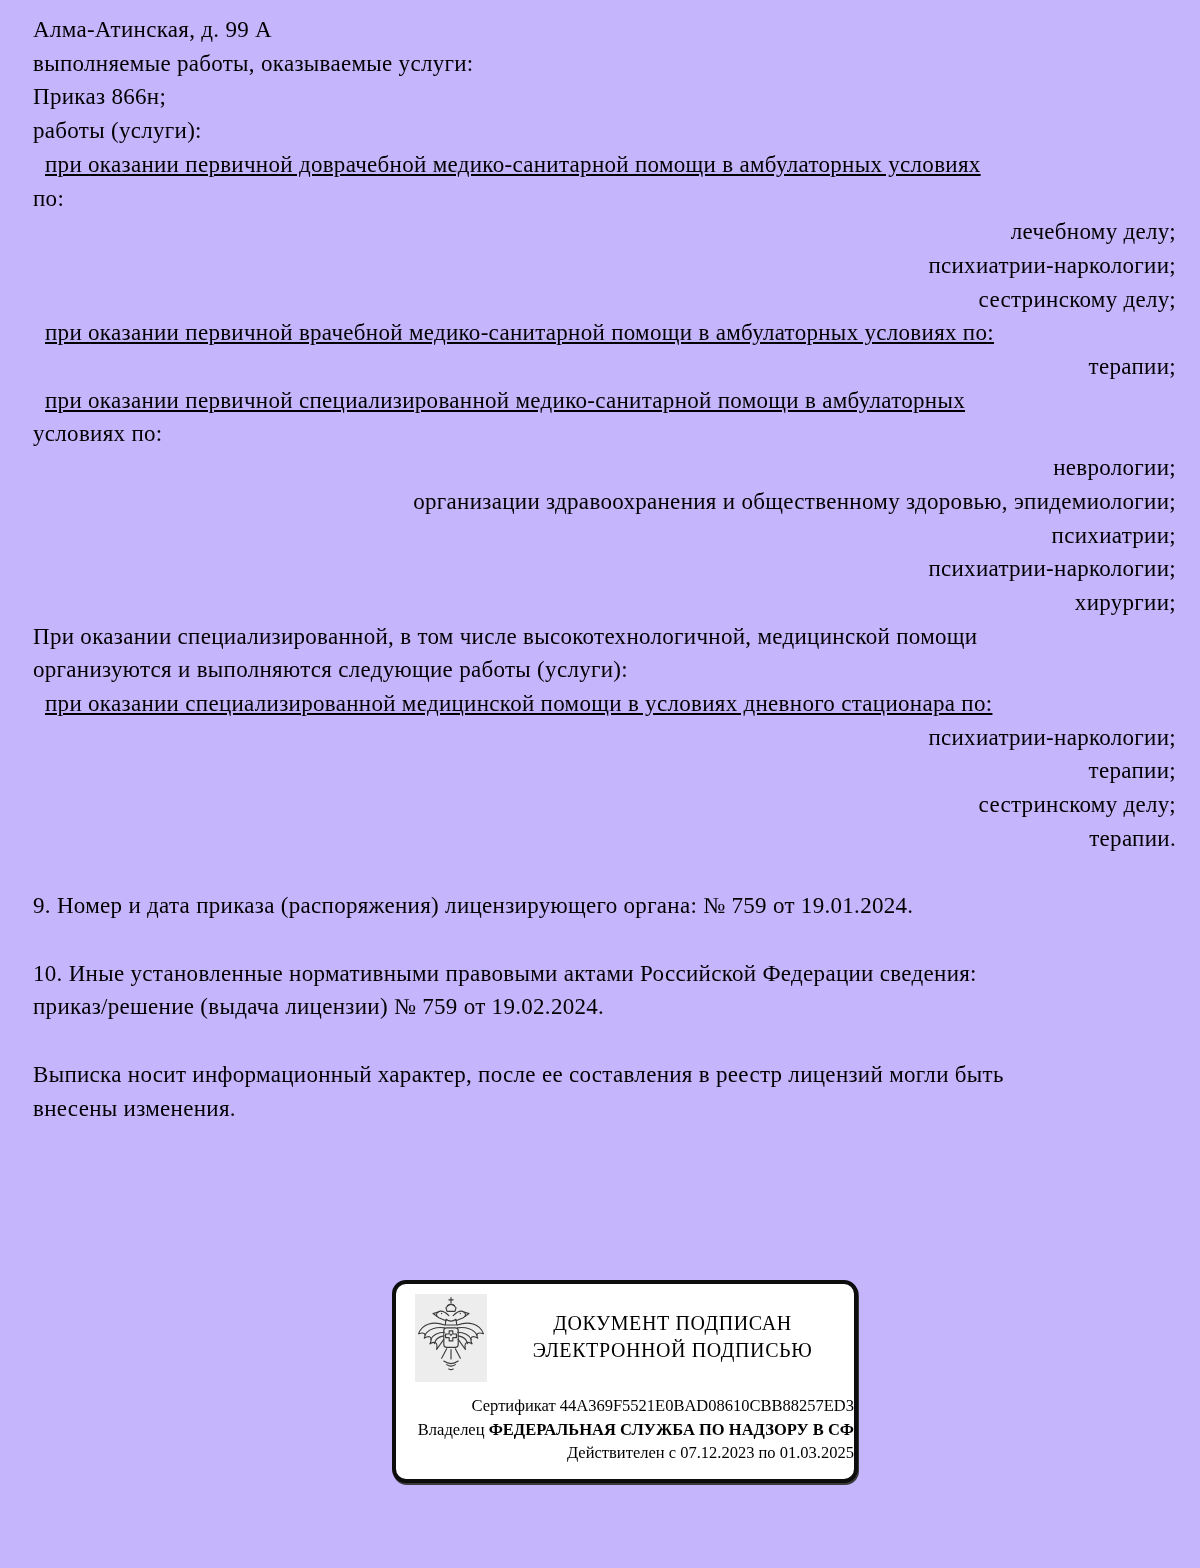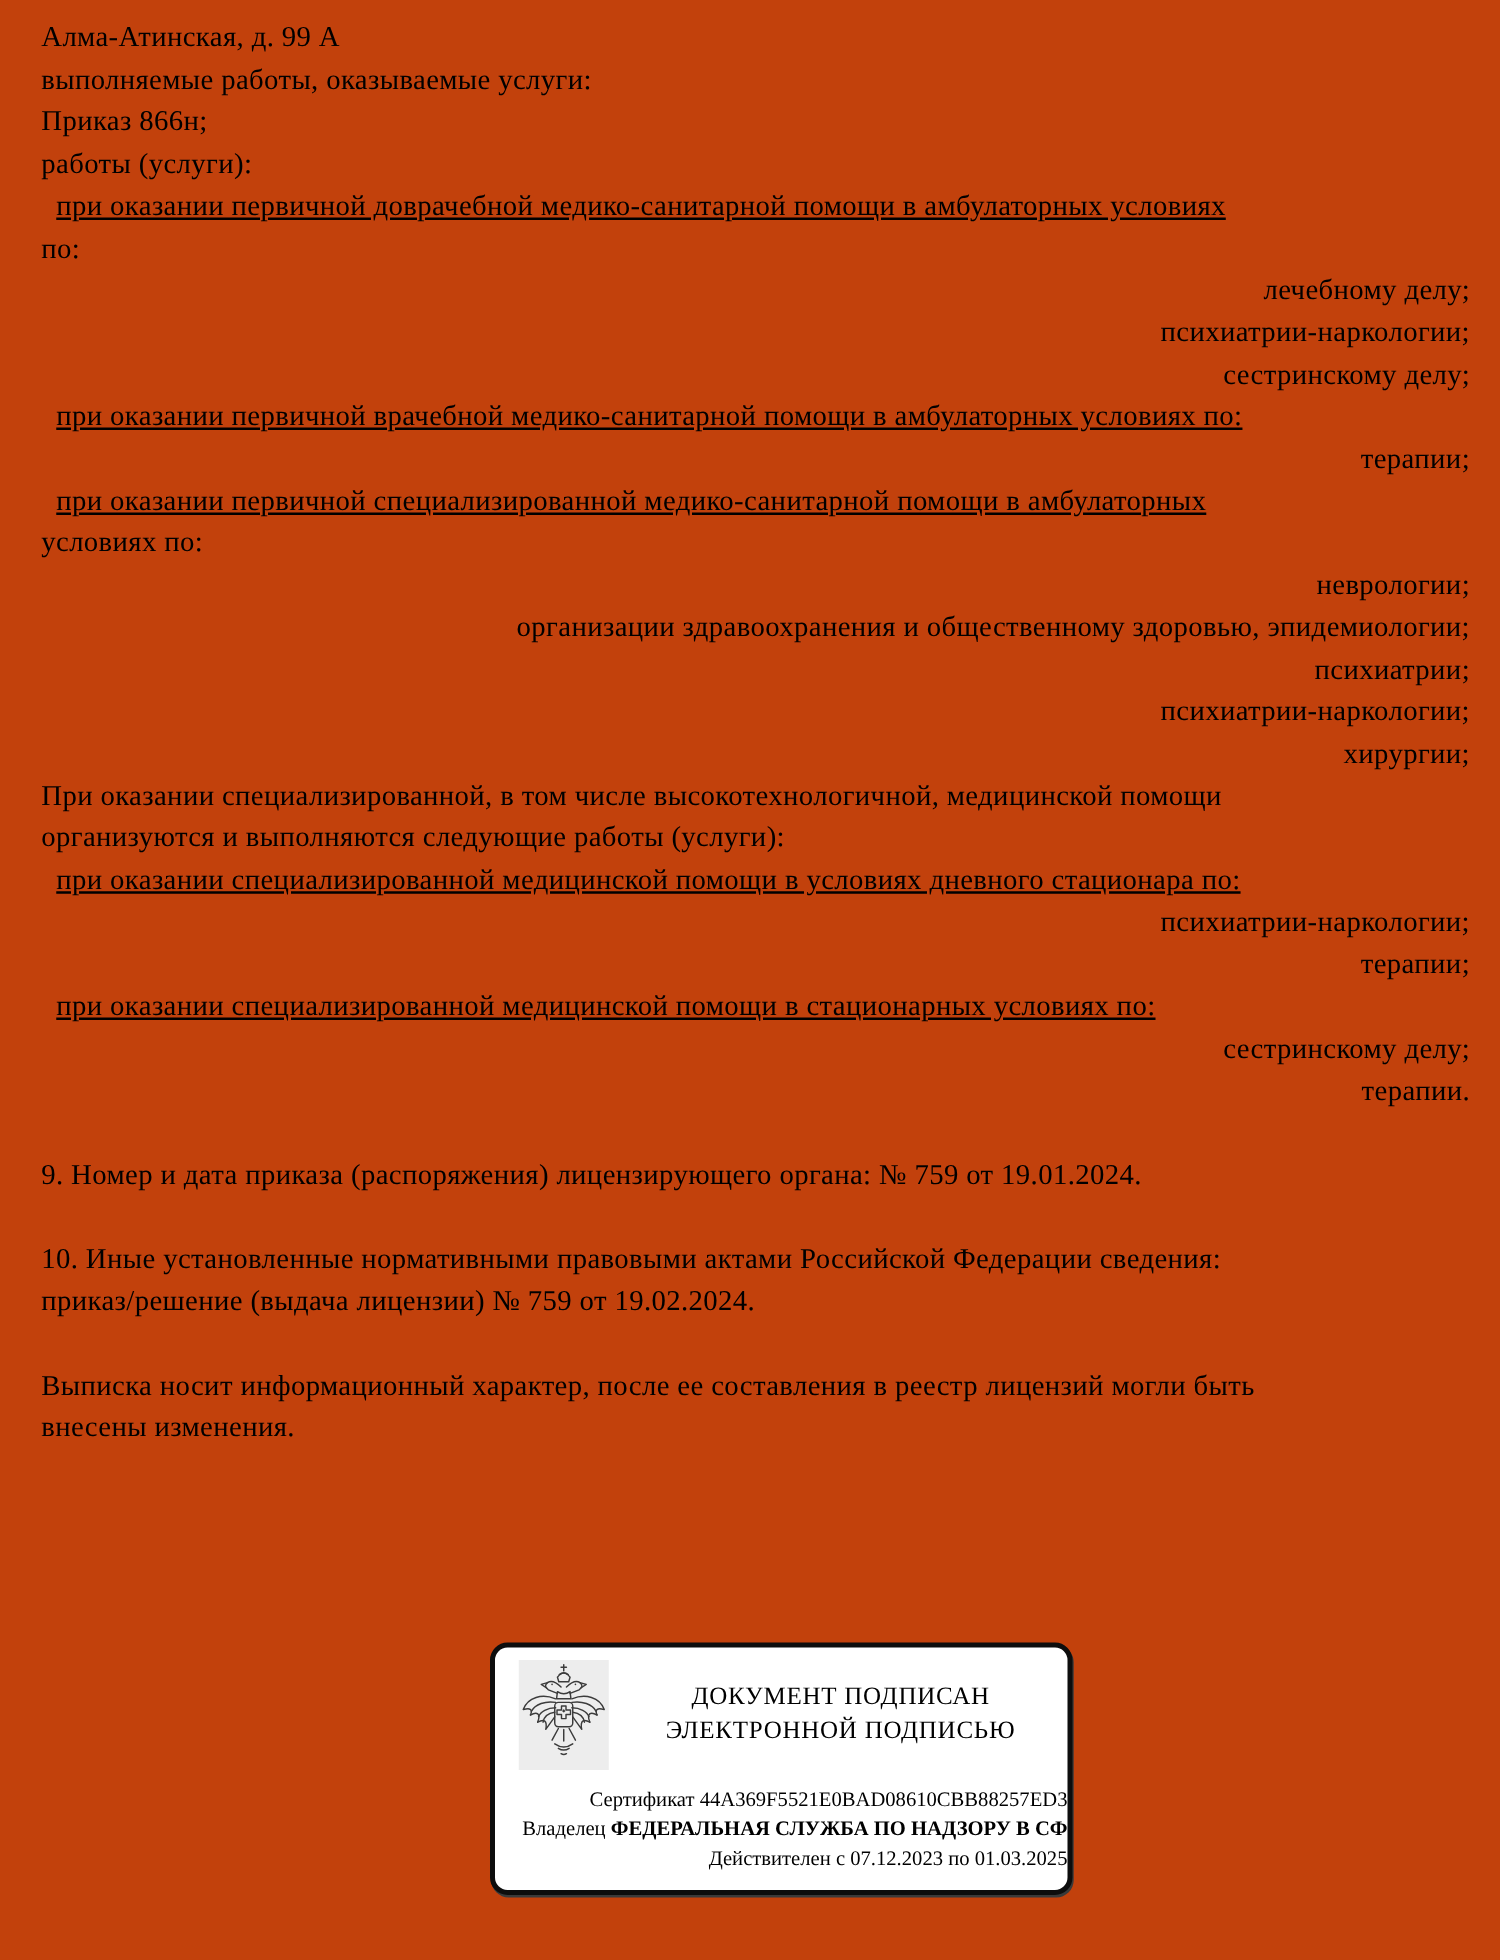--- a/index.html
+++ b/index.html
@@ -4,21 +4,21 @@
 <style>
   html, body {
     margin: 0;
     padding: 0;
     background: #ffffff;
   }
   .page {
     position: relative;
     width: 1200px;
     height: 1568px;
-    background: #c2410c;
+    background: #c4b5fd;
     color: #000000;
     font-family: "Liberation Serif", "DejaVu Serif", serif;
     overflow: hidden;
   }
   .doc-body {
     padding: 13px 24px 0 33px;
     font-size: 23px;
     line-height: 33.7px;
     letter-spacing: 0.3px;
   }
@@ -94,21 +94,20 @@
       <div class="line indent-2">неврологии;</div>
       <div class="line indent-2">организации здравоохранения и общественному здоровью, эпидемиологии;</div>
       <div class="line indent-2">психиатрии;</div>
       <div class="line indent-2">психиатрии-наркологии;</div>
       <div class="line indent-2">хирургии;</div>
       <div class="line">При оказании специализированной, в том числе высокотехнологичной, медицинской помощи</div>
       <div class="line">организуются и выполняются следующие работы (услуги):</div>
       <div class="line indent-1">при оказании специализированной медицинской помощи в условиях дневного стационара по:</div>
       <div class="line indent-2">психиатрии-наркологии;</div>
       <div class="line indent-2">терапии;</div>
-      <div class="line indent-1">при оказании специализированной медицинской помощи в стационарных условиях по:</div>
       <div class="line indent-2">сестринскому делу;</div>
       <div class="line indent-2">терапии.</div>
       <div class="line">&nbsp;</div>
       <div class="line">9. Номер и дата приказа (распоряжения) лицензирующего органа: № 759 от 19.01.2024.</div>
       <div class="line">&nbsp;</div>
       <div class="line">10. Иные установленные нормативными правовыми актами Российской Федерации сведения:</div>
       <div class="line">приказ/решение (выдача лицензии) № 759 от 19.02.2024.</div>
       <div class="line">&nbsp;</div>
       <div class="line">Выписка носит информационный характер, после ее составления в реестр лицензий могли быть</div>
       <div class="line">внесены изменения.</div>

